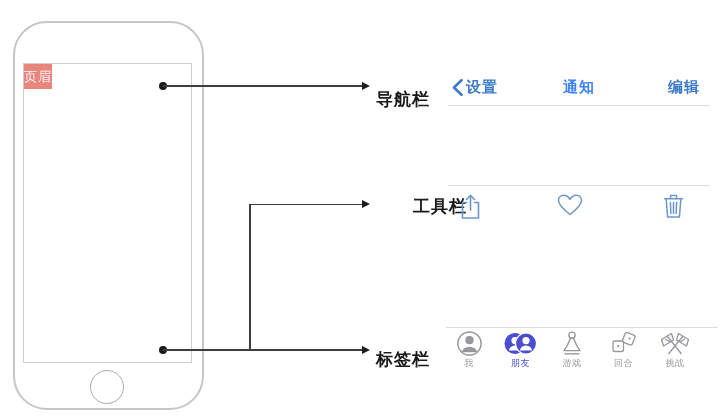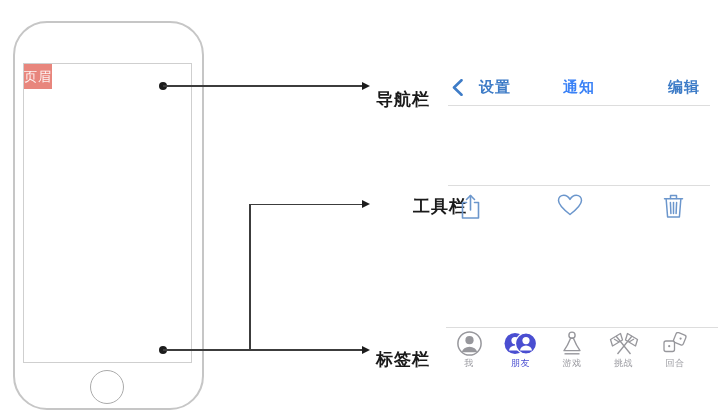--- a/index.html
+++ b/index.html
@@ -42,21 +42,21 @@
   
   .navbar-example {
     position:absolute; left:448px; top:70px; width:262px; height:36px;
     border-bottom:1px solid #ddd;
   }
   .navbar-title {
     position:absolute; left:0; right:0; top:8px; text-align:center;
     font-size:15px; font-weight:700; color:#3b82f6; letter-spacing:1px;
   }
   .back-button {
-    position:absolute; left:4px; top:8px; display:flex; align-items:center; gap:16px;
+    position:absolute; left:4px; top:8px; display:flex; align-items:center; gap:3px;
     color:#3e7cc7; font-size:15px; font-weight:600; letter-spacing:1px; cursor:pointer;justify-content:flex-end;
   }
   .edit-button {
     position:absolute; right:10px; top:8px; color:#3e7cc7; font-size:15px;
     font-weight:600; letter-spacing:1px; cursor:pointer;margin-left:20px;
   }
   .toolbar-example {
     position:absolute; left:448px; top:185px; width:262px; height:46px;
     border-top:1px solid #ddd;
   }
@@ -187,42 +187,42 @@
             <path d="M10.6 8.2 C8.5 13.5 6.2 17.5 4 20.6 H20 C17.8 17.5 15.5 13.5 13.4 8.2 Z"></path>
             <path d="M4.5 23.8 H19.5"></path>
           </g>
         </svg>
       </span>
       <span class="tab-label">游戏</span>
     </div>
 
     <div class="tab-item">
       <span class="ticon">
+        <svg width="30" height="26" viewBox="0 0 30 26">
+          <g fill="#fff" stroke="#97979c" stroke-width="1.3" stroke-linejoin="round">
+            <rect x="14.5" y="2.5" width="10.5" height="10.5" rx="2" transform="rotate(22 19.7 7.7)"></rect>
+            <rect x="4" y="10" width="10.5" height="10.5" rx="2"></rect>
+          </g>
+          <circle cx="9.2" cy="15.2" r="1.1" fill="#97979c"></circle>
+          <circle cx="20.6" cy="7.6" r="1.1" fill="#97979c"></circle>
+        </svg>
+      </span>
+      <span class="tab-label">回合</span>
+    </div>
+
+    <div class="tab-item">
+      <span class="ticon">
         <svg width="32" height="26" viewBox="0 0 32 26">
           <g fill="none" stroke="#97979c" stroke-width="1.3" stroke-linejoin="round">
             <path d="M8 5 L22.5 23"></path>
             <path d="M24 5 L9.5 23"></path>
             <path d="M2.5 8.5 L12.5 2.5 L14.5 9 L4.5 15 Z"></path>
             <path d="M19.5 2.5 L29.5 8.5 L27.5 15 L17.5 9 Z"></path>
             <path d="M6 8 L11 11"></path>
             <path d="M21 11 L26 8"></path>
           </g>
         </svg>
       </span>
       <span class="tab-label">挑战</span>
     </div>
 
-    <div class="tab-item">
-      <span class="ticon">
-        <svg width="30" height="26" viewBox="0 0 30 26">
-          <g fill="#fff" stroke="#97979c" stroke-width="1.3" stroke-linejoin="round">
-            <rect x="14.5" y="2.5" width="10.5" height="10.5" rx="2" transform="rotate(22 19.7 7.7)"></rect>
-            <rect x="4" y="10" width="10.5" height="10.5" rx="2"></rect>
-          </g>
-          <circle cx="9.2" cy="15.2" r="1.1" fill="#97979c"></circle>
-          <circle cx="20.6" cy="7.6" r="1.1" fill="#97979c"></circle>
-        </svg>
-      </span>
-      <span class="tab-label">回合</span>
-    </div>
-
   </div>
 </div>
 
 </body></html>

